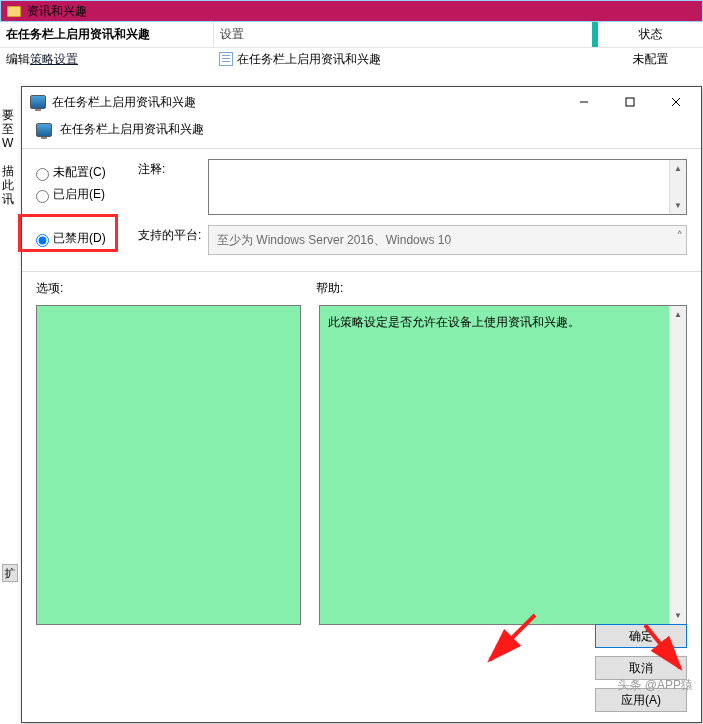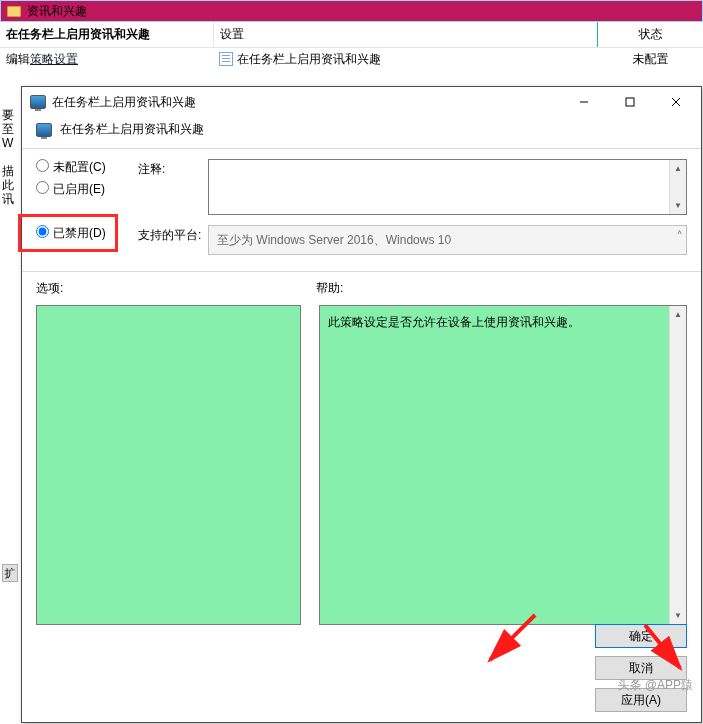--- a/index.html
+++ b/index.html
@@ -3,21 +3,21 @@
 <meta charset="utf-8">
 <style>
   * { box-sizing: border-box; font-family: "Microsoft YaHei", "Segoe UI", sans-serif; font-size: 12px; }
   body { margin: 0; width: 703px; height: 724px; background: #fff; overflow: hidden; position: relative; }
 
   
   .gp-header { display:flex; align-items:center; height:22px; background:#be185d; border:1px solid #99d1ff; padding:0 6px; }
   .gp-header .fold-icon { width:14px; height:11px; background:#f8d477; border:1px solid #d0a020; border-radius:1px; margin-right:6px; }
   .gp-cols { display:flex; height:26px; border-bottom:1px solid #e5e5e5; }
   .gp-cols .c1 { width:213px; padding:4px 6px; font-weight:700; }
-  .gp-cols .c2 { flex:1; padding:4px 6px; border-left:1px solid #e5e5e5; border-right:1px solid #14b8a6; text-align:left; color:#000000; }
+  .gp-cols .c2 { flex:1; padding:4px 6px; border-left:1px solid #e5e5e5; border-right:6px solid #14b8a6; text-align:left; color:#404040; }
   .gp-cols .c3 { width:105px; padding:4px 6px; text-align:center; }
   .gp-row { display:flex; height:22px; align-items:center; }
   .gp-row .r1 { width:213px; padding:0 6px; }
   .gp-row .r2 { flex:1; padding:0 6px; display:flex; align-items:center; }
   .gp-row .r3 { width:105px; padding:0 6px; text-align:center; }
   .gp-link { color:#0f172a; text-decoration:underline; }
   .doc-icon { width:14px; height:14px; background:#fff; border:1px solid #7aa7d9; margin-right:4px; position:relative; }
   .doc-icon::after{content:"";position:absolute;inset:2px;background:repeating-linear-gradient(#7aa7d9 0 1px,transparent 1px 3px);}
   .side-label { position:absolute; left:2px; top:108px; width:12px; line-height:14px; color:#000; }
   .side-btn { position:absolute; left:2px; top:564px; width:16px; height:18px; border:1px solid #adadad; background:#e1e1e1; text-align:center; line-height:16px; font-size:11px;}
@@ -37,21 +37,21 @@
   .dlg-subtitle .monitor-icon::after{content:"";position:absolute;left:4px;top:13px;width:6px;height:2px;background:#888;}
 
   .nav-row { display:flex; justify-content:flex-end; gap:8px; margin-bottom:10px;}
   .btn { min-width:92px; height:24px; border:1px solid #adadad; background:#e1e1e1; padding:0 10px; display:inline-flex; align-items:center; justify-content:center; }
   .btn.disabled { color:#a0a0a0; border-color:#cfcfcf; background:#efefef; }
 
   .hr { height:1px; background:#dcdcdc; margin:0 -14px 10px -14px; }
 
   .cfg-area { display:flex; gap:8px; }
   .radio-col { width:94px; }
-  .radio-row { display:flex; align-items:flex-start; height:22px; gap:4px; }
+  .radio-row { display:flex; align-items:flex-end; height:22px; gap:4px; }
   .radio-row input { margin:0; }
   .highlight-box { position:absolute; left:18px; top:214px; width:100px; height:38px; border:3px solid #ff2b2b; pointer-events:none; }
 
   .field-col { flex:1; }
   .field-row { display:flex; align-items:flex-start; margin-bottom:10px;}
   .field-lbl { width:70px; padding-top:2px; }
   .textarea { flex:1; height:56px; border:1px solid #7a7a7a; background:#fff; position:relative;}
   .scroll-v { position:absolute; right:0; top:0; bottom:0; width:17px; background:#f0f0f0; border-left:1px solid #dcdcdc; display:flex; flex-direction:column; justify-content:space-between;}
   .scroll-v .arr{height:17px;display:flex;align-items:center;justify-content:center;color:#606060;font-size:8px;}
   .plat-input { flex:1; height:30px; border:1px solid #c0c0c0; background:#f4f4f4; color:#6b6b6b; padding:6px 8px; position:relative;}

